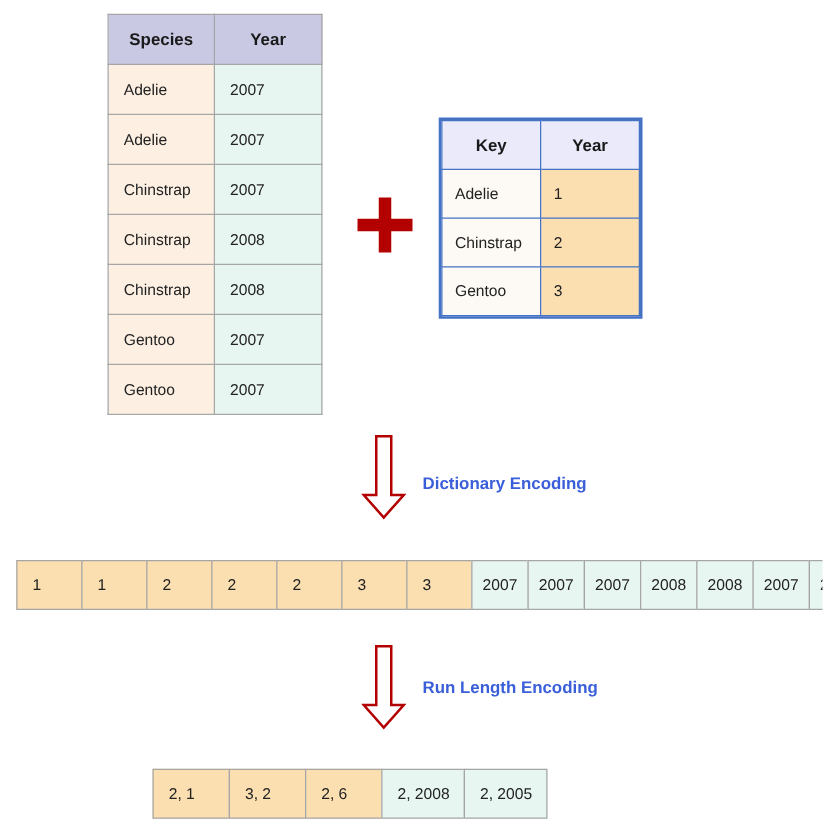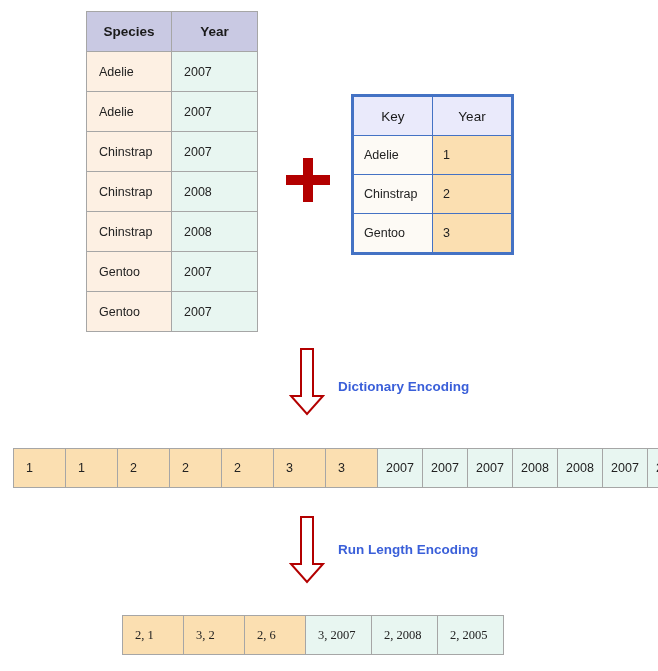--- a/index.html
+++ b/index.html
@@ -82,21 +82,21 @@
     padding: 0 10px;
     font-size: 12.5px;
     color: #222222;
     font-weight: normal;
     text-align: left;
     vertical-align: middle;
     box-sizing: border-box;
   }
   #dict-table th {
     background: #eaeafb;
-    font-weight: normal;
+    font-weight: bold;
     font-size: 13.5px;
     text-align: center;
     color: #1a1a1a;
   }
   #dict-table col.c-key { width: 79px; }
   #dict-table col.c-val { width: 79px; }
   #dict-table td.key-cell { background: #fdfaf5; }
   #dict-table td.val-cell { background: #fbdfb1; }
 
   
@@ -137,21 +137,21 @@
   }
   .strip .cell:first-child { margin-left: 0; }
   .cell.orange { background: #fbdfb1; }
   .cell.mint   { background: #e8f6f1; }
 
   #dict-strip { left: 13px; top: 448px; }
   #dict-strip .cell.orange { width: 53px; }
   #dict-strip .cell.mint { width: 46px; padding-left: 0; justify-content: center; }
 
   #rle-strip { left: 122px; top: 615px; }
-  #rle-strip .cell { width: 62px; font-family: Liberation Serif, serif; }
+  #rle-strip .cell { width: 62px; }
   #rle-strip .cell.mint { width: 67px; }
 </style>
 </head>
 <body>
 
 <table id="source-table">
   <colgroup>
       <col class="c-species">
       <col class="c-year">
     </colgroup>
@@ -253,16 +253,15 @@
   <svg width="36" height="68" viewBox="0 0 36 68">
     <polygon points="12,1 24,1 24,48 34,48 18,66 2,48 12,48" fill="none" stroke="#b30000" stroke-width="2"></polygon>
   </svg>
 </div>
 <div class="step-label" id="label-rle">Run Length Encoding</div>
 
 <div class="strip" id="rle-strip">
   <div class="cell orange">2, 1</div>
   <div class="cell orange">3, 2</div>
   <div class="cell orange">2, 6</div>
-  <div class="cell mint">3, 2007</div>
   <div class="cell mint">2, 2008</div>
   <div class="cell mint">2, 2005</div>
 </div>
 
 </body></html>

